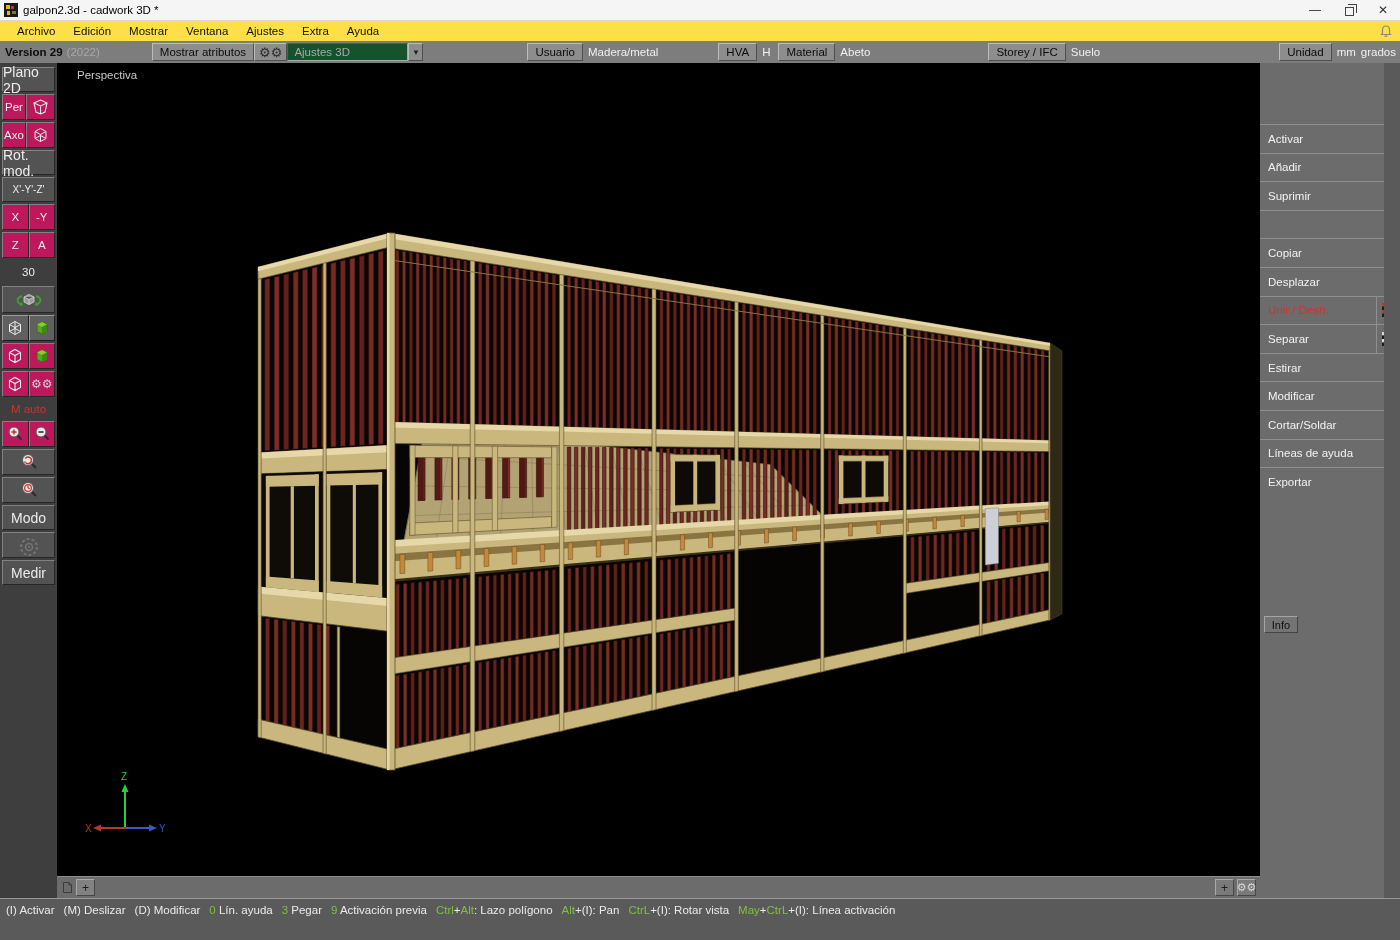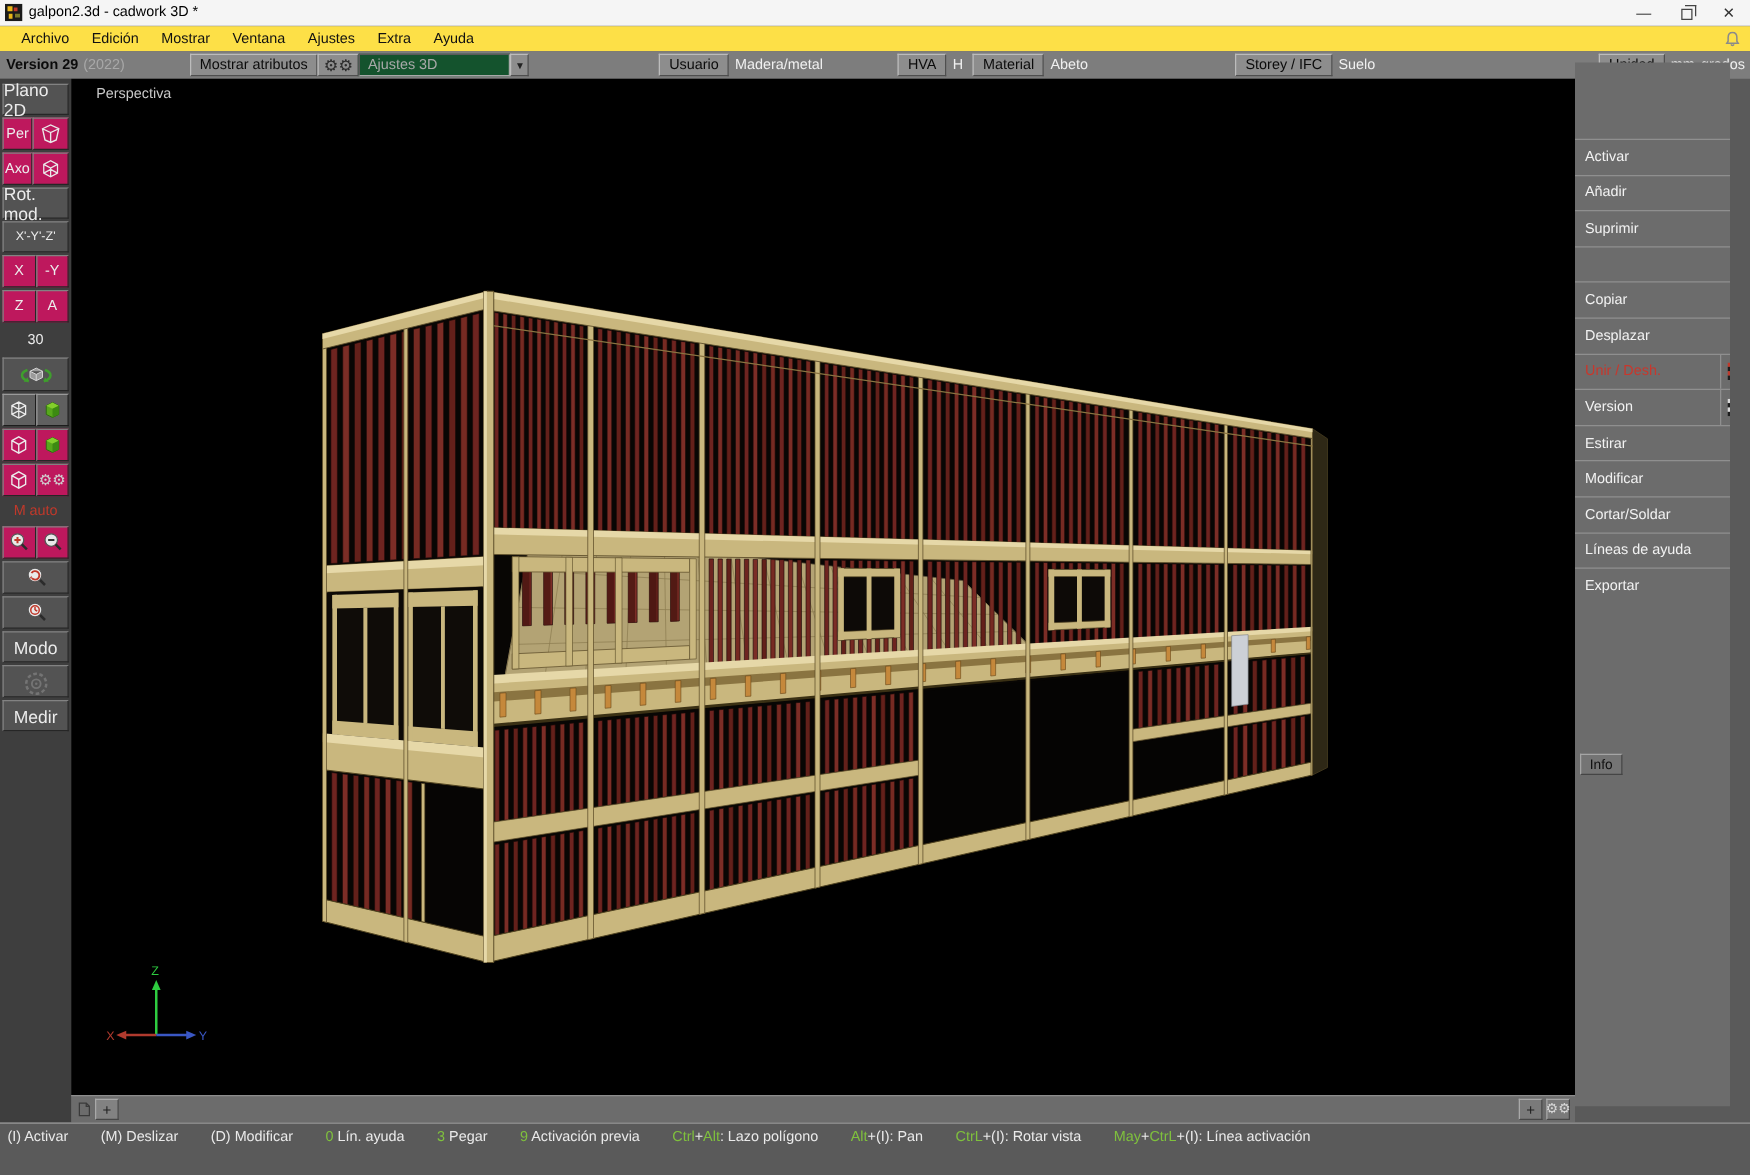--- a/index.html
+++ b/index.html
@@ -45,32 +45,32 @@
   #vp-label { position:absolute; left:20px; top:6px; color:#c9c9c9; font-size:11.5px; }
   #model-svg { position:absolute; left:0; top:0; }
   #axis-svg { position:absolute; left:20px; top:705px; }
 
   
   #tabstrip { position:absolute; left:57px; top:876px; width:1203px; height:22px; background:#6c6c6c; display:flex; align-items:center; border-top:1px solid #8d8d8d; }
   .ts-btn { width:19px; height:17px; background:#7a7a7a; border:1px solid; border-color:#a8a8a8 #474747 #474747 #a8a8a8; color:#1e1e1e; display:flex; align-items:center; justify-content:center; margin-left:3px; font-size:12px; }
   #ts-right { margin-left:auto; display:flex; margin-right:4px; }
 
   
-  #right-panel { position:absolute; left:1260px; top:50px; width:124px; height:835px; background:#6c6c6c; overflow:hidden; }
+  #right-panel { position:absolute; left:1260px; top:63px; width:124px; height:835px; background:#6c6c6c; overflow:hidden; }
   #rp-rows { position:absolute; left:0; top:61px; width:140px; }
   .rp-row { height:28.6px; border-top:1px solid #8f8f8f; display:flex; align-items:center; color:#f2f2f2; position:relative; }
   .rp-row .rp-label { padding-left:8px; flex:1; }
   .rp-row.red .rp-label { color:#c9372c; }
   .rp-hint { color:#7fc13d; font-weight:bold; position:absolute; right:-7px; top:7px; }
   .rp-iconcell { width:24px; height:100%; border-left:1px solid #8f8f8f; display:flex; align-items:center; justify-content:center; }
   #info-tab { position:absolute; left:4px; top:553px; width:34px; height:17px; background:#747474; border:1px solid; border-color:#a5a5a5 #454545 #454545 #a5a5a5; color:#101010; display:flex; align-items:center; justify-content:center; font-size:11px; }
 
   
   #statusbar { position:absolute; left:0; top:898px; width:1400px; height:42px; background:#5a5a5a; border-top:1px solid #989898; color:#eaeaea; }
-  #status-line1 { display:flex; gap:26px; padding:5px 0 0 6px; white-space:nowrap; }
+  #status-line1 { display:flex; gap:9px; padding:5px 0 0 6px; white-space:nowrap; }
   #status-line2 { padding:5px 0 0 6px; }
   .st-green { color:#7fc13d; }
   .st-item { white-space:nowrap; }
 </style>
 </head>
 <body>
 
 <div id="titlebar">
   <svg class="app-icon" viewBox="0 0 14 14">
     <rect x="0" y="0" width="14" height="14" fill="#1a1a1a"></rect>
@@ -751,21 +751,21 @@
             <rect x="7" y="7" width="3.5" height="3.5" fill="#c0392b"></rect>
             <rect x="7" y="10.5" width="3.5" height="3.5" fill="#1c1c1c"></rect>
             <rect x="10.5" y="0" width="3.5" height="3.5" fill="#1c1c1c"></rect>
             <rect x="10.5" y="3.5" width="3.5" height="3.5" fill="#c0392b"></rect>
             <rect x="10.5" y="7" width="3.5" height="3.5" fill="#1c1c1c"></rect>
             <rect x="10.5" y="10.5" width="3.5" height="3.5" fill="#c0392b"></rect>
           </svg>
         </span>
       </div>
       <div class="rp-row">
-        <span class="rp-label">Version</span>
+        <span class="rp-label">Separar</span>
         <span class="rp-iconcell">
           <svg width="14" height="14">
             <rect x="0" y="0" width="3.5" height="3.5" fill="#d8d8d8"></rect>
             <rect x="0" y="3.5" width="3.5" height="3.5" fill="#1c1c1c"></rect>
             <rect x="0" y="7" width="3.5" height="3.5" fill="#d8d8d8"></rect>
             <rect x="0" y="10.5" width="3.5" height="3.5" fill="#1c1c1c"></rect>
             <rect x="3.5" y="0" width="3.5" height="3.5" fill="#1c1c1c"></rect>
             <rect x="3.5" y="3.5" width="3.5" height="3.5" fill="#d8d8d8"></rect>
             <rect x="3.5" y="7" width="3.5" height="3.5" fill="#1c1c1c"></rect>
             <rect x="3.5" y="10.5" width="3.5" height="3.5" fill="#d8d8d8"></rect>

